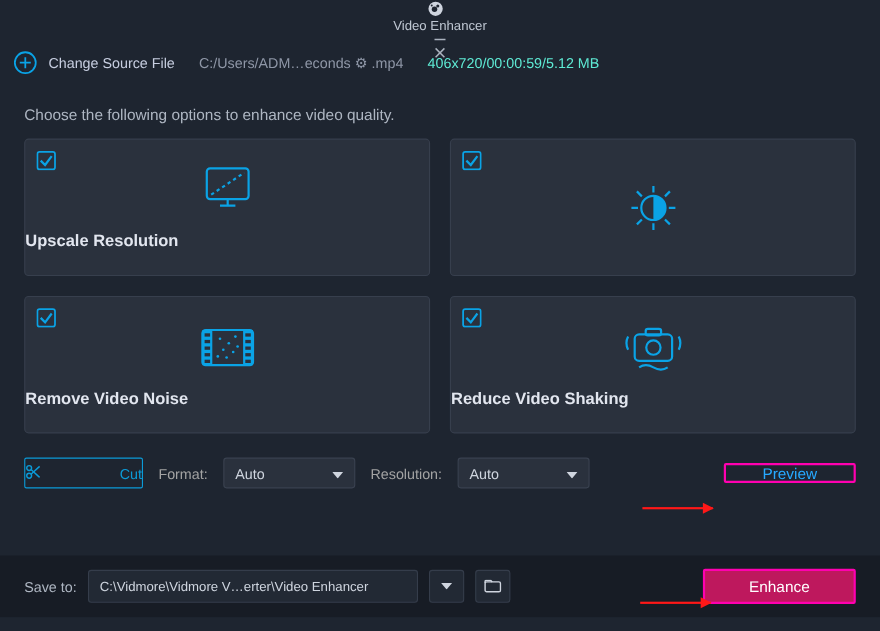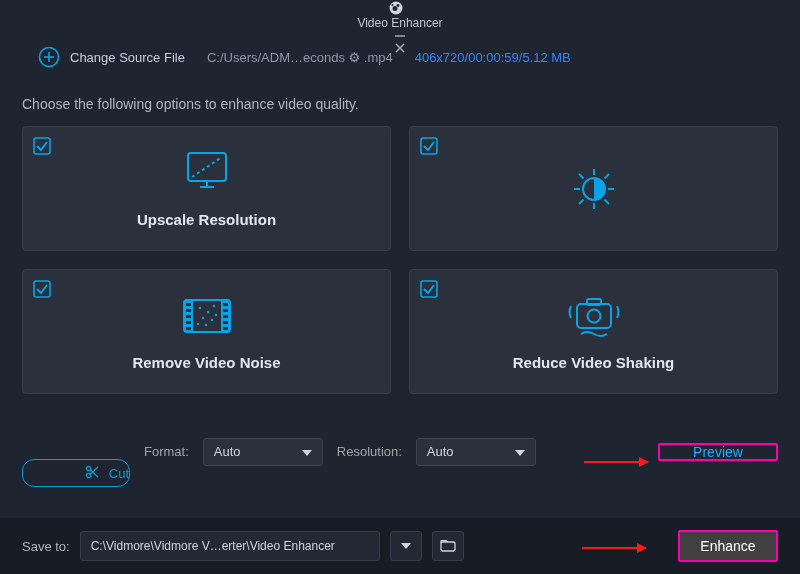--- a/index.html
+++ b/index.html
@@ -22,70 +22,68 @@
     color: #a8b0bc;
     flex-direction: column;
   }
   .titlebar .app-icon { width:16px; height:16px; margin-right:8px; }
   .titlebar .title { flex:0 0 auto; color:#bfc7d2; font-size:12px;}
   .titlebar .spacer { flex:1; }
   .winbtn { width:28px; height:24px; display:flex; align-items:center; justify-content:center; color:#aab2be;}
   
   .sourcebar {
     display:flex; align-items:center; gap:22px;
-    padding: 14px 22px 10px 38px;
+    padding: 14px 22px 10px 12px;
     font-size:13px;
   }
   .change-src { display:flex; align-items:center; gap:10px; color:#c7cee0; cursor:pointer;}
   .plus-circle { width:22px; height:22px; }
   .srcpath { color:#8f97a7;}
-  .srcmeta { color:#3b82f6;}
+  .srcmeta { color:#5eead4;}
   
   .instr { padding: 18px 22px 14px 22px; color:#aeb6c2; font-size:14px;}
   
   .options {
     display:grid;
     grid-template-columns: 1fr 1fr;
     gap: 18px;
     padding: 0 22px;
   }
   .card {
     position:relative;
     background:#2a313d;
     border:1px solid #373f4d;
     border-radius:4px;
     height:125px;
     display:flex;
     flex-direction:column;
-    align-items:center;
     justify-content:center;
     gap:14px;
     cursor:pointer;
   }
   .card .chk {
     position:absolute; left:10px; top:10px;
     width:18px; height:18px;
   }
   .card .iconwrap { height:48px; display:flex; align-items:center; justify-content:center; }
   .card .label { color:#e2e6ef; font-weight:600; font-size:15px; }
   
   .controls {
     display:flex; align-items:center; gap:14px;
     padding: 22px 22px 0 22px;
   }
   .cutbtn {
     width:108px; height:28px;
     border:1px solid #0b9bd8;
-    border-radius:12px;
-    display:flex; align-items:center; justify-content:flex-end;
+    border-radius:2px;
+    display:flex; align-items:center; justify-content:space-between;
     gap:10px;
     color:#0b9bd8;
     cursor:pointer;
     background:transparent;
-    margin-top:43px;
   }
   .sel-label { color:#a3a3a3; font-size:13px;}
   .select {
     height:28px;
     background:#2a313d;
     border:1px solid #3a4250;
     border-radius:3px;
     display:flex; align-items:center; justify-content:space-between;
     padding:0 10px;
     color:#cfd5df;
@@ -99,21 +97,21 @@
     border:2px solid #ff00b0;
     display:flex; align-items:center; justify-content:center;
     color:#27a9ff;
     font-size:14px;
     cursor:pointer;
     background:transparent;
     border-radius:2px;
   }
   
   .footer {
-    position:absolute; left:0; right:0; bottom:0;
+    position:absolute; left:0; right:0; bottom:13px;
     height:56px;
     background:#171c25;
     display:flex; align-items:center;
     padding:0 22px;
     gap:10px;
   }
   .footer .saveto { color:#aeb6c2; font-size:13px;}
   .pathbox {
     height:30px;
     background:#222934;
@@ -128,22 +126,22 @@
   .sqbtn {
     width:32px; height:30px;
     background:#222934;
     border:1px solid #353d4b;
     border-radius:3px;
     display:flex; align-items:center; justify-content:center;
     cursor:pointer;
   }
   .enhancebtn {
     margin-left:auto;
-    width:100px; height:32px;
-    background:#404040;
+    width:139px; height:32px;
+    background:#be185d;
     border:2px solid #ff00b0;
     display:flex; align-items:center; justify-content:center;
     color:#fff;
     font-size:14px;
     cursor:pointer;
     border-radius:2px;
   }
   
   .arrow {
     position:absolute;

